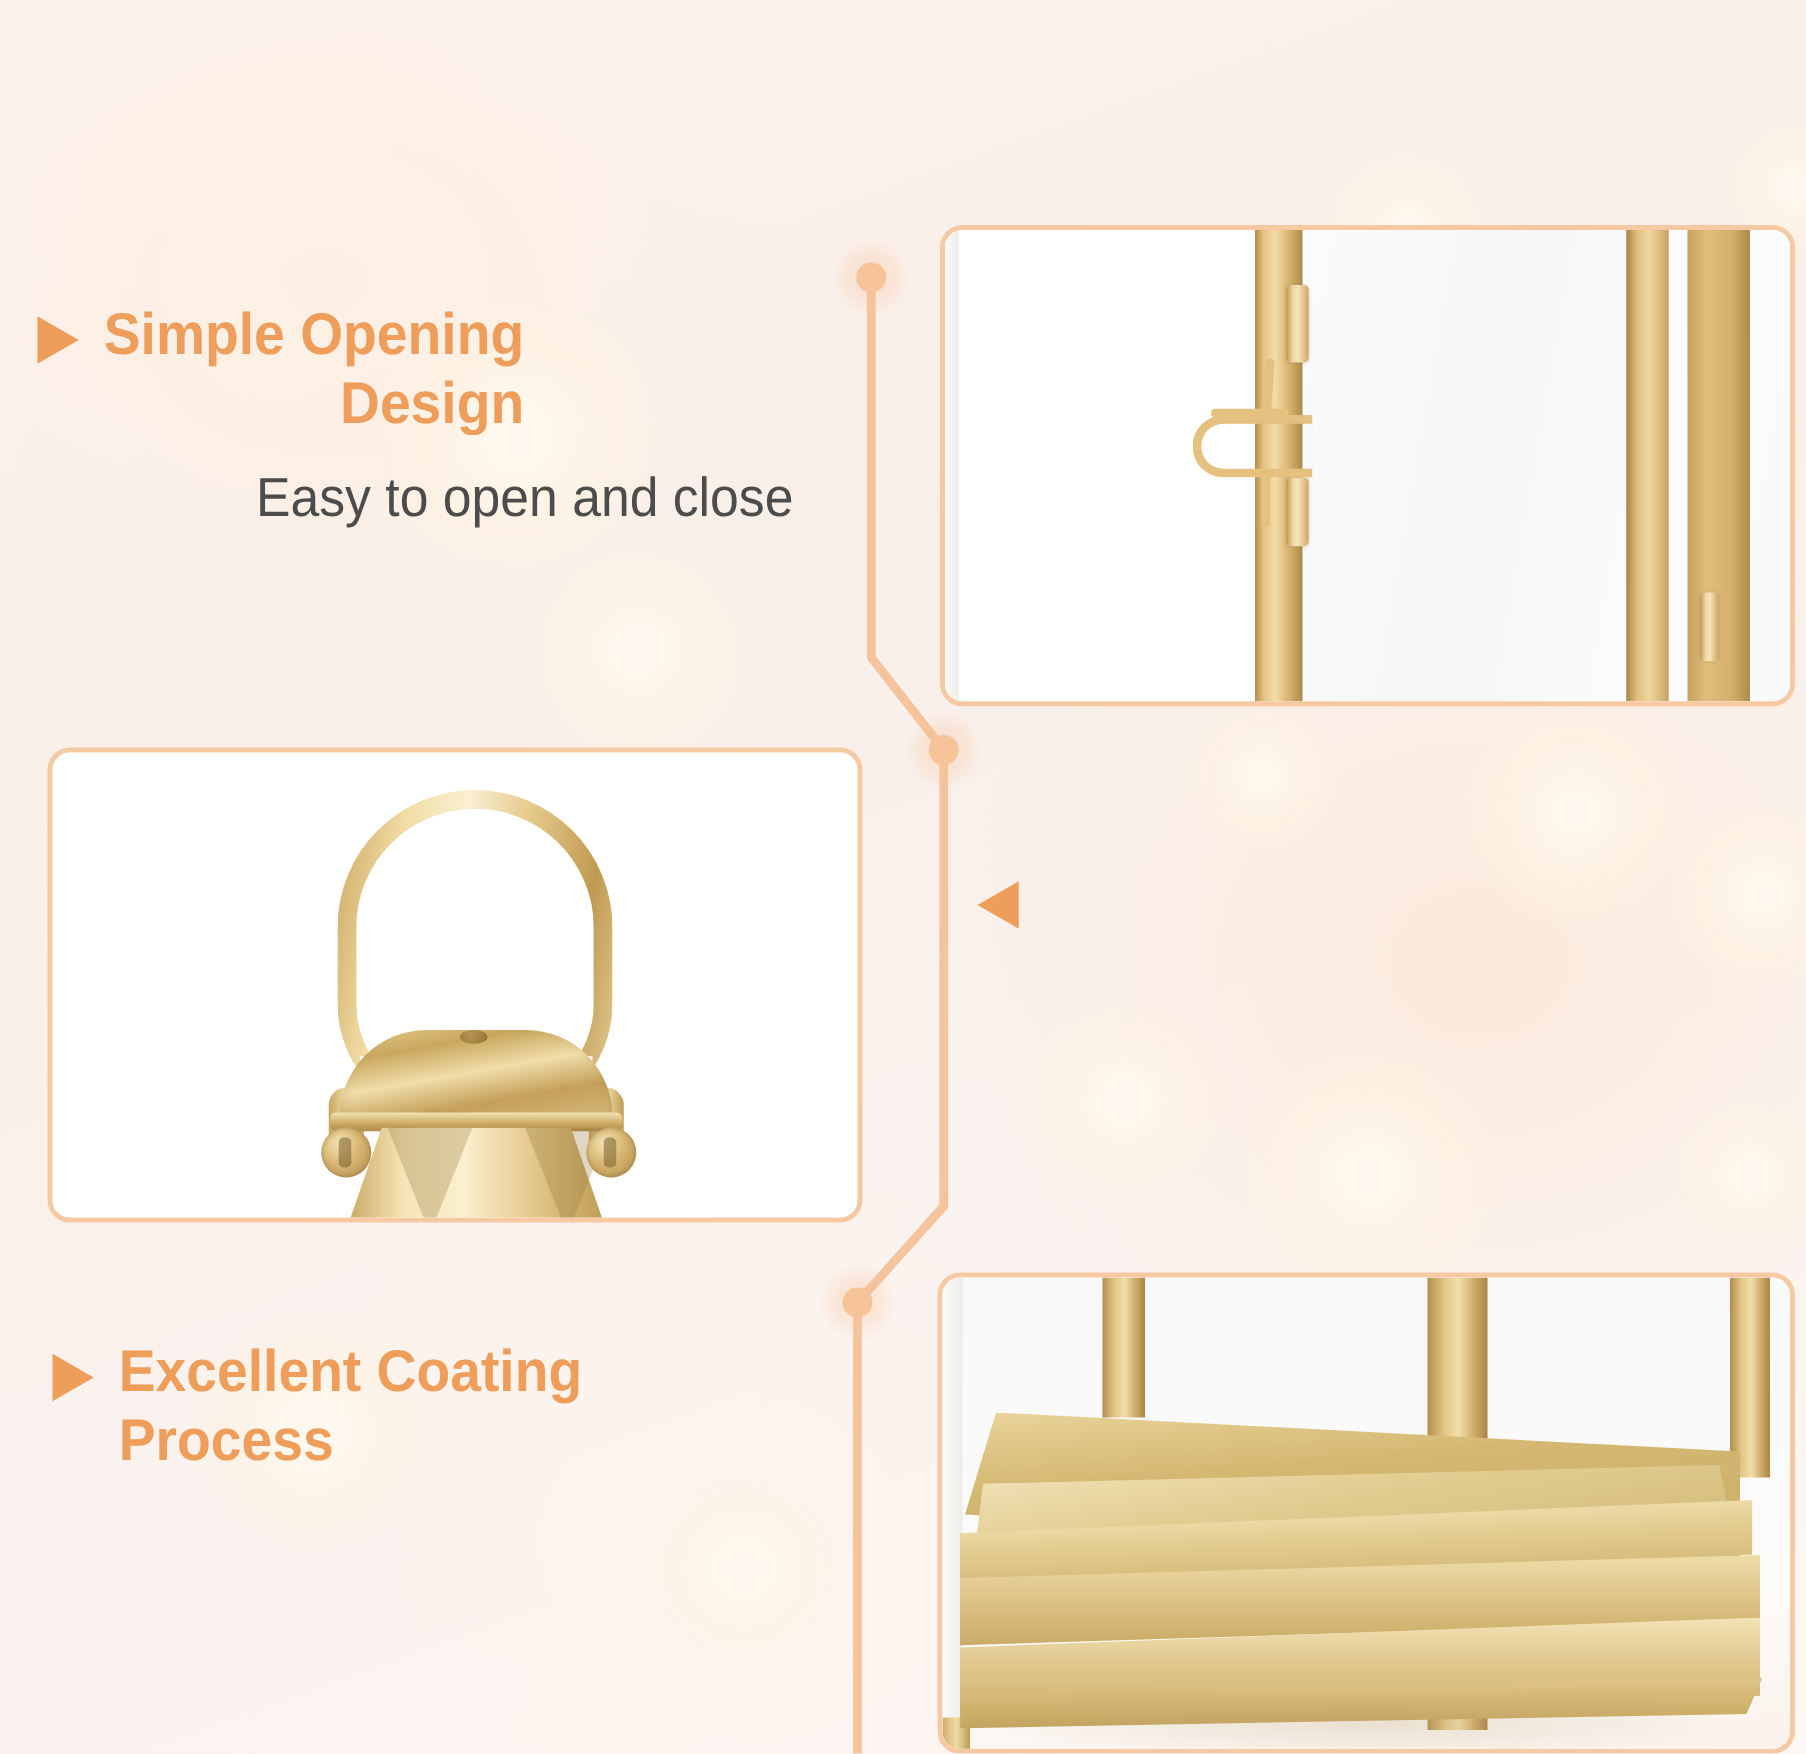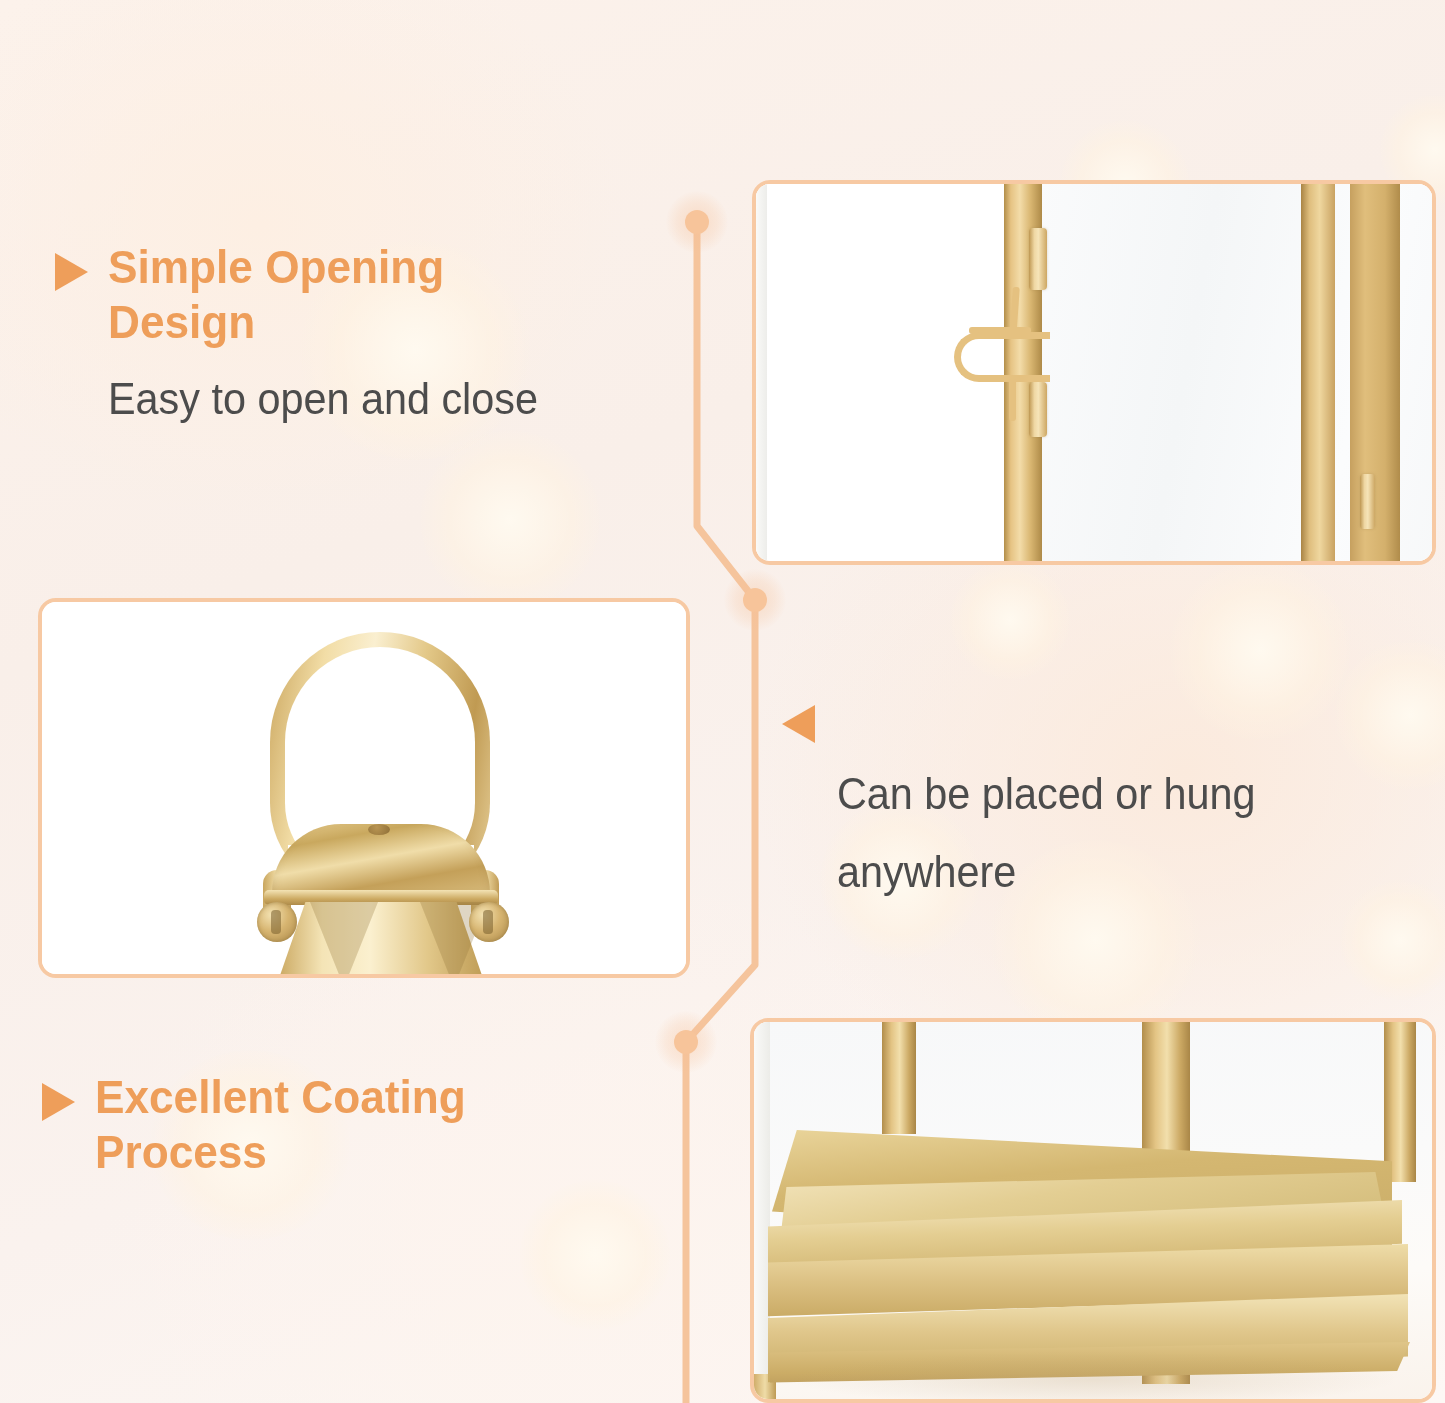--- a/index.html
+++ b/index.html
@@ -114,21 +114,21 @@
     transform-origin:left center;
   }
   .feature-sub {
     color:#4C4C4C;
     font-size:44px;
     font-weight:normal;
     line-height:1.22;
     transform:scaleX(0.94);
     transform-origin:left center;
   }
-  #f1 { left:55px; top:240px; width:640px; }
+  #f1 { left:30px; top:240px; width:640px;text-align:right; }
   #f1 .feature-sub { margin-top:22px; margin-left:53px; }
   #f2 { left:782px; top:692px; width:630px; }
   #f2 .feature-sub { margin-top:24px; margin-left:55px; }
   #f3 { left:42px; top:1070px; width:620px; }
   #f3 .feature-sub { margin-top:26px; margin-left:53px; }
 
   
   #photo1 { left:752px; top:180px; width:684px; height:385px; }
   #photo1 .scene { position:absolute; inset:0; background:#FFFFFF; }
   .p1-glass {
@@ -387,24 +387,20 @@
         <div class="feature-title">Design</div>
       </div>
     </div>
     <div class="feature-sub">Easy to open and close</div>
   </div>
 
   <div class="feature" id="f2">
     <div class="feature-head">
       <div class="tri tri-left"></div>
     </div>
-    <div>
-      <div class="feature-sub">Can be placed or hung</div>
-      <div class="feature-sub" style="margin-left:55px;">anywhere</div>
-    </div>
   </div>
 
   <div class="feature" id="f3">
     <div class="feature-head">
       <div class="tri tri-right"></div>
       <div>
         <div class="feature-title">Excellent Coating</div>
         <div class="feature-title">Process</div>
       </div>
     </div>

